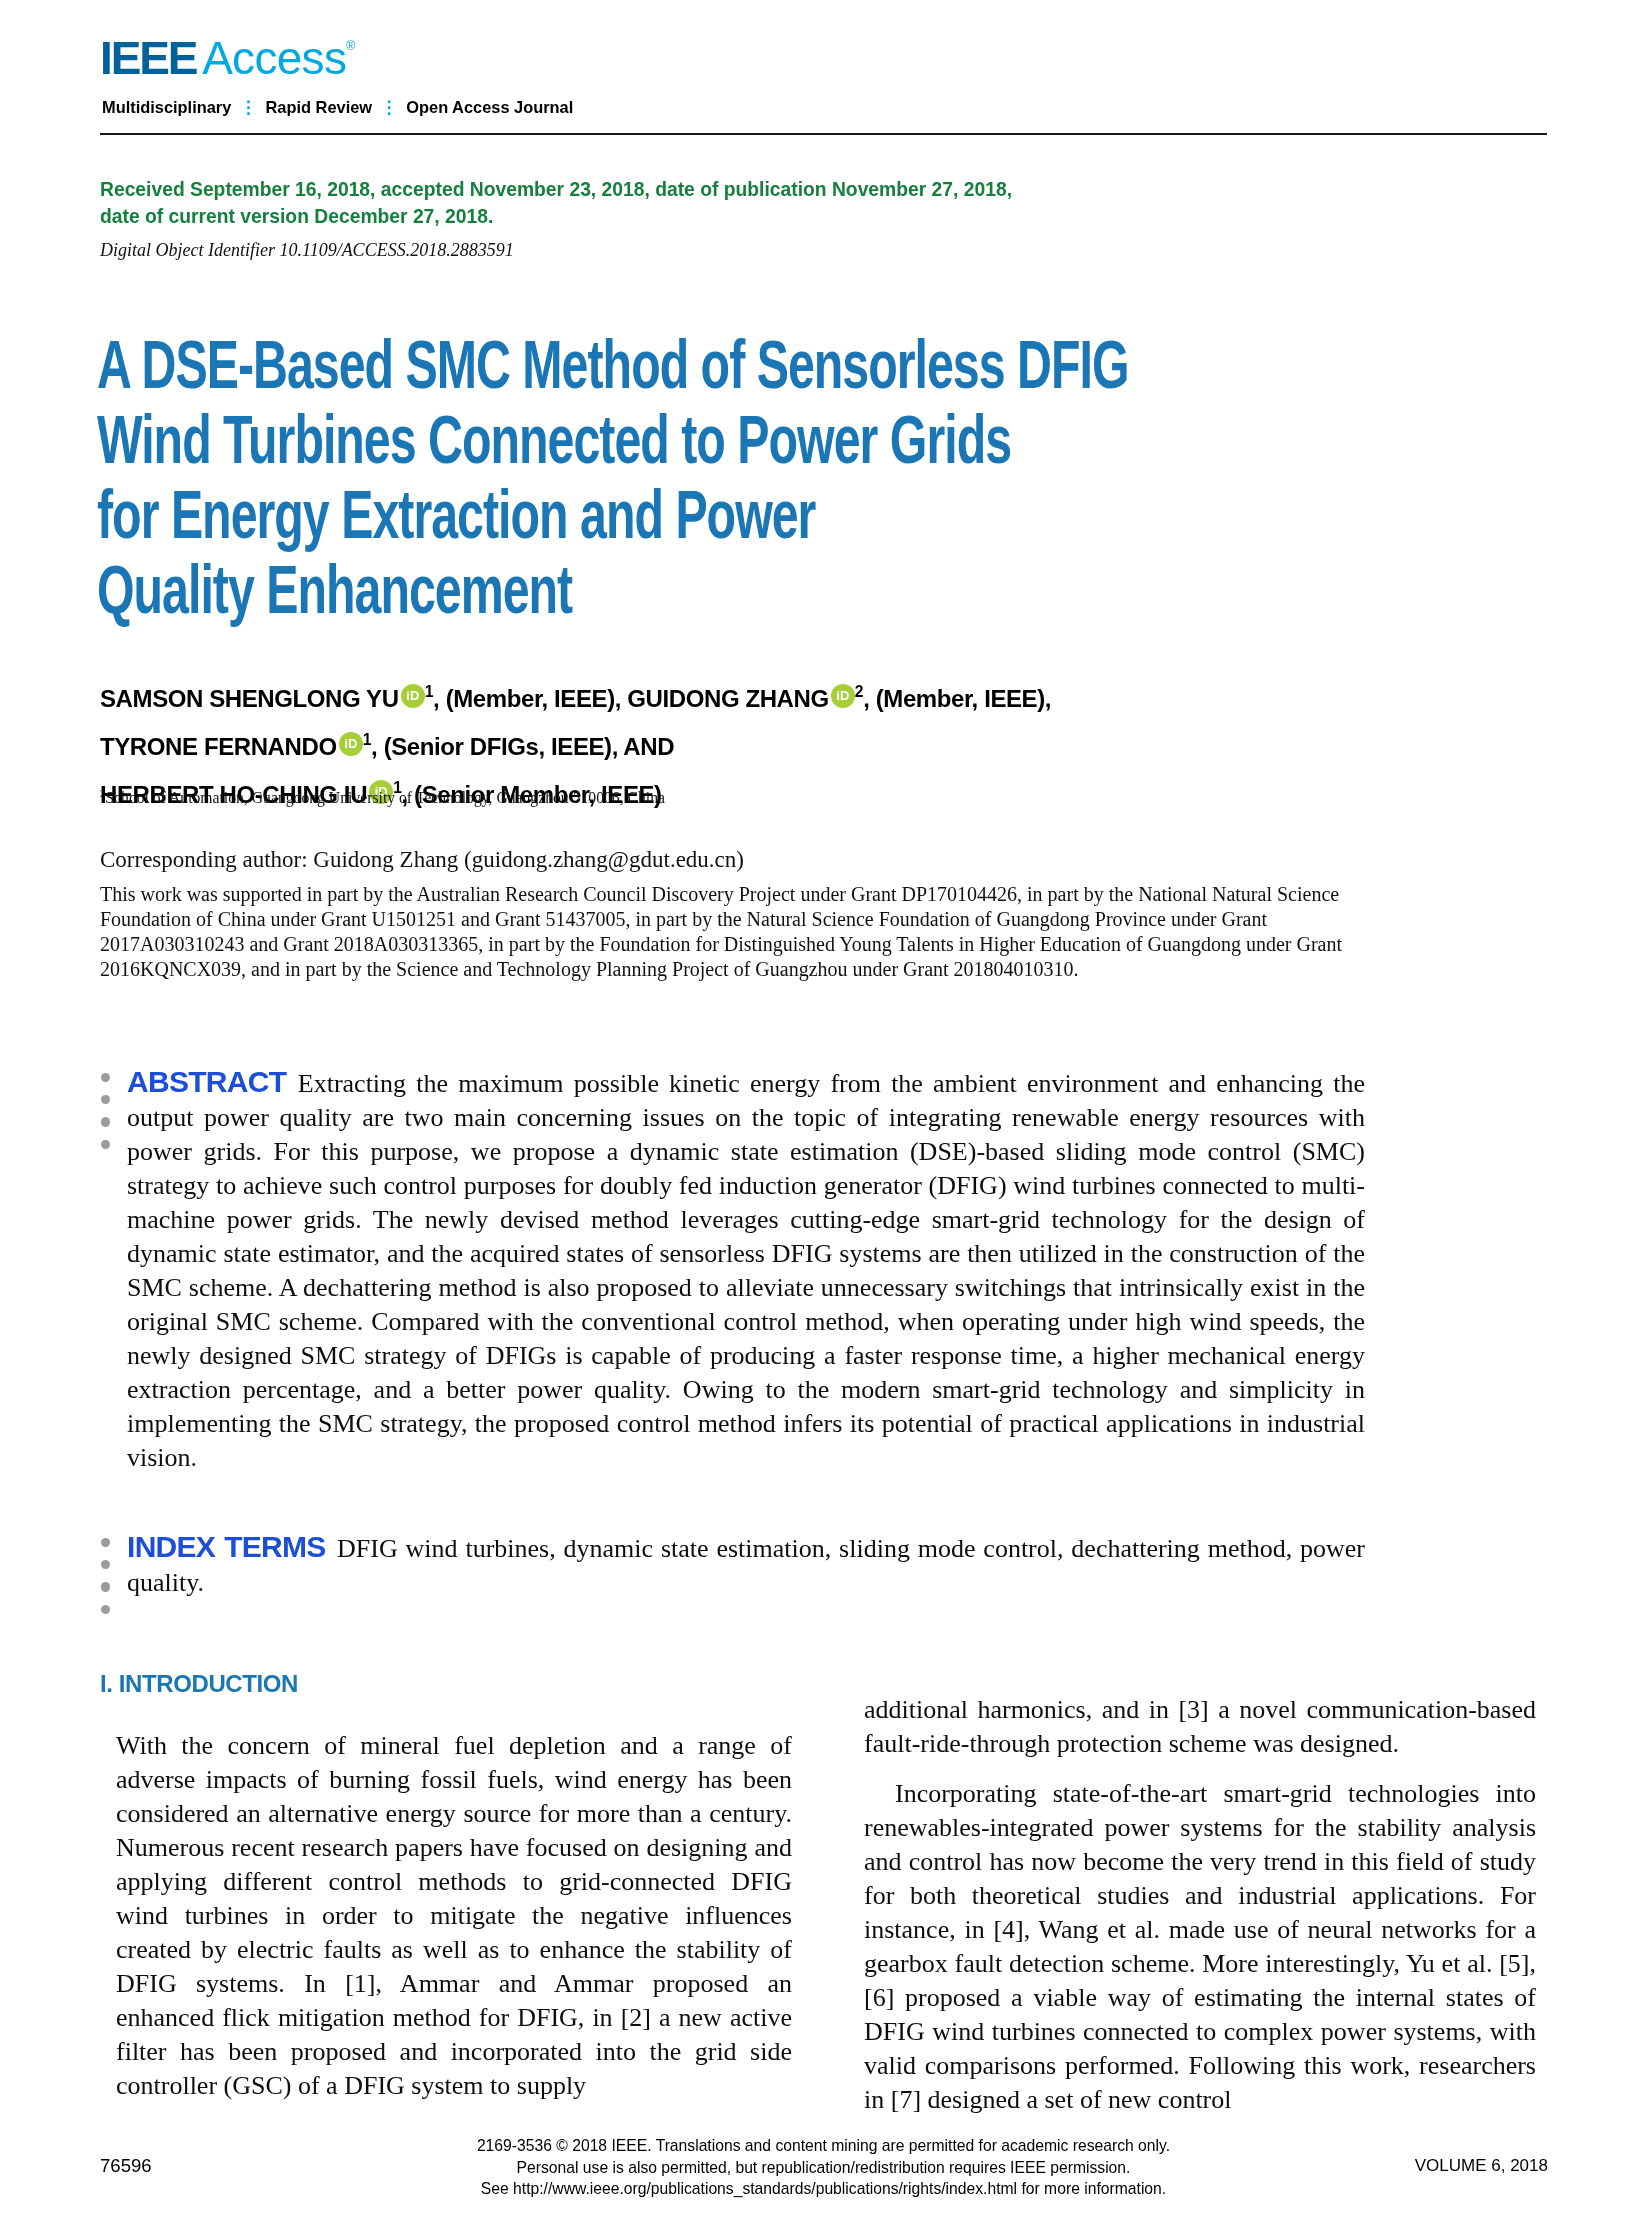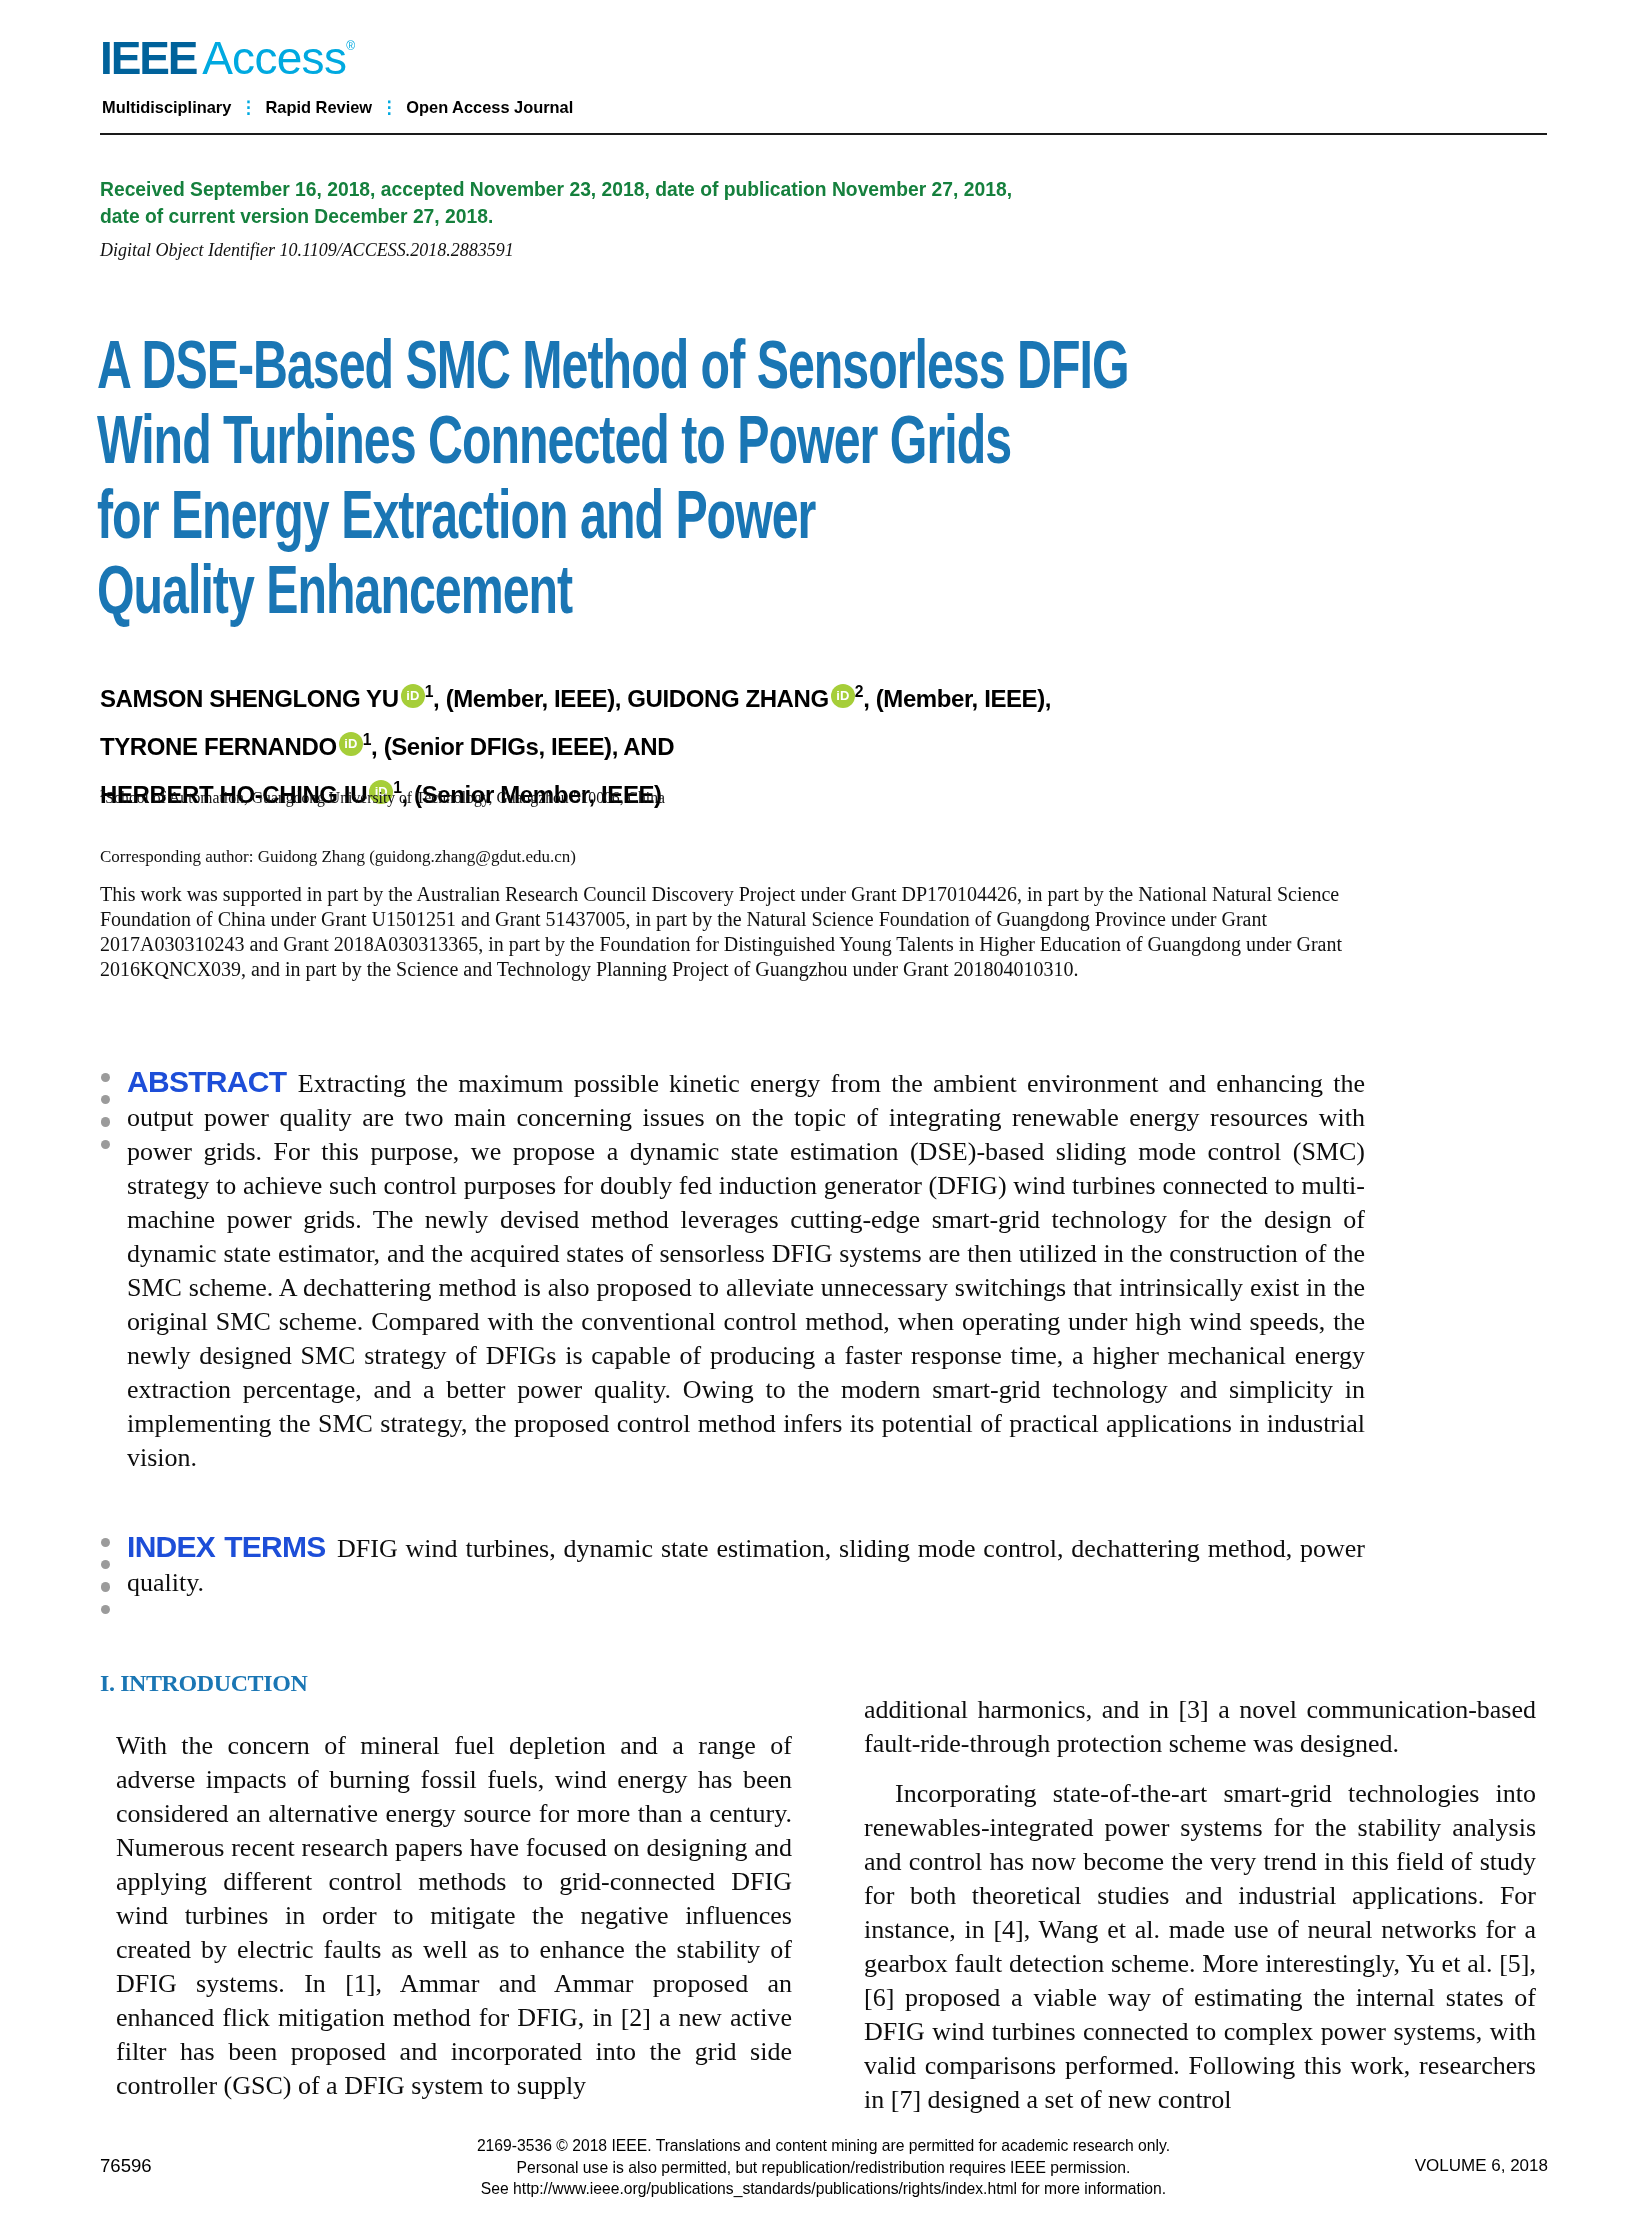--- a/index.html
+++ b/index.html
@@ -35,38 +35,38 @@
   
   .authors{position:absolute;left:100px;top:671px;font-family:"Liberation Sans",sans-serif;
     font-weight:700;font-size:24px;line-height:41px;color:#000;letter-spacing:-0.4px;}
   .authors sup{font-size:15.7px;vertical-align:10px;}
   .orcid{display:inline-block;width:24px;height:24px;border-radius:50%;background:#A6CE39;
     color:#fff;font-size:13px;font-weight:700;text-align:center;line-height:24px;
     vertical-align:7.2px;margin-left:2.1px;font-family:"Liberation Sans",sans-serif;
     letter-spacing:0;}
   .affils{position:absolute;left:100px;top:782px;font-size:15.7px;line-height:22px;color:#111;}
   .affils sup{font-size:10.7px;}
-  .corresponding{position:absolute;left:100px;top:847px;font-size:17px;color:#111;}
+  .corresponding{position:absolute;left:100px;top:847px;font-size:23px;color:#111;}
   .funding{position:absolute;left:100px;top:882px;width:1273px;font-size:20px;
     line-height:25px;color:#111;}
 
   
   .ab-block{position:absolute;left:127px;width:1238px;font-size:26px;line-height:34px;
     text-align:justify;color:#0d0d0d;}
   .abstract{top:1067px;}
   .index{top:1532px;}
   .ab-label{font-family:"Liberation Sans","DejaVu Sans",sans-serif;font-weight:700;
     font-size:30px;color:#1d4ed8;letter-spacing:-0.7px;line-height:26px;padding-right:11.4px;}
   .dotcol{position:absolute;left:-26px;top:5.7px;}
   .dotcol .dot{display:block;width:9.3px;height:9.3px;border-radius:50%;background:#9B9B9B;
     margin-bottom:13px;}
 
   
   .intro-heading{position:absolute;left:100px;top:1670px;
-    font-family:Liberation Serif, serif;font-weight:700;font-size:24px;
+    font-family:Liberation Sans, sans-serif;font-weight:700;font-size:24px;
     color:#1A76B4;letter-spacing:-0.4px;}
   .col{position:absolute;width:708px;font-size:26px;line-height:34px;text-align:justify;
     color:#0d0d0d;}
   .col p{margin:16px;}
   .col-left{left:100px;top:1713px;}
   .col-right{left:848px;top:1677px;width:704px;}
   .col-right .indent{text-indent:31px;}
 
   
   .footer-center{position:absolute;left:0;top:2135px;width:1647px;text-align:center;

